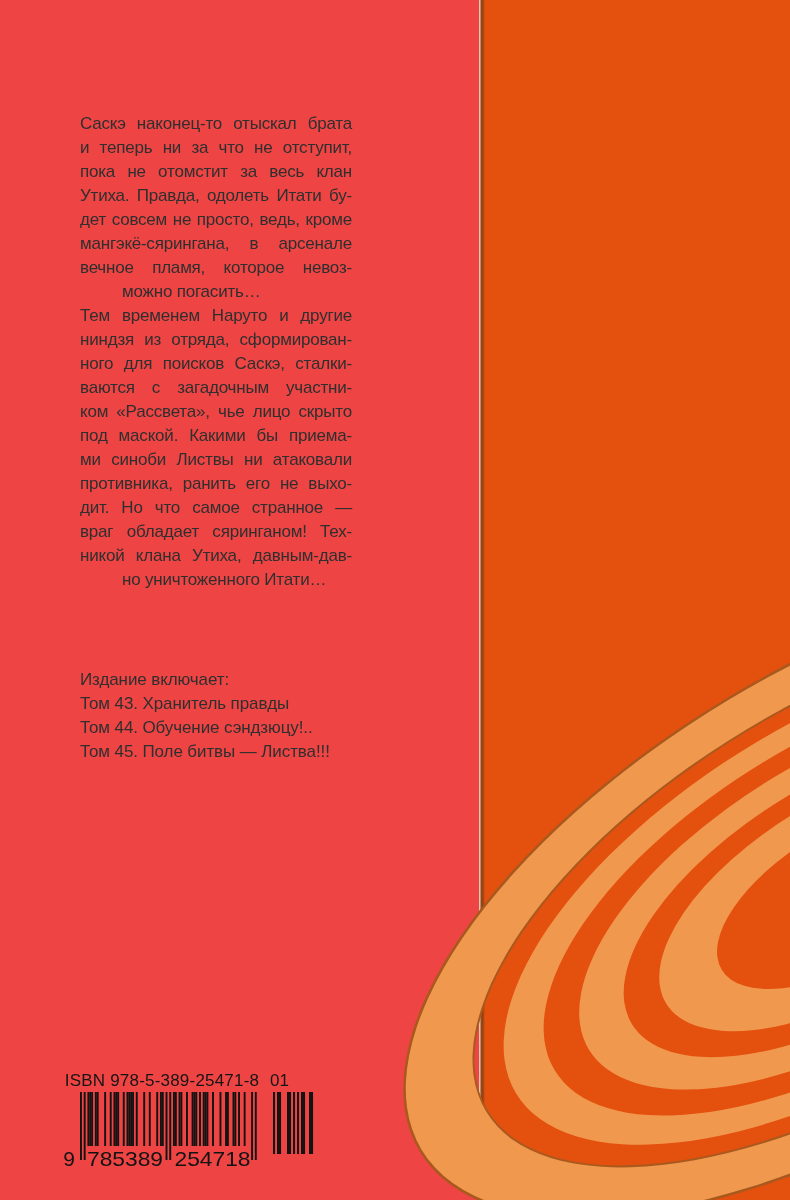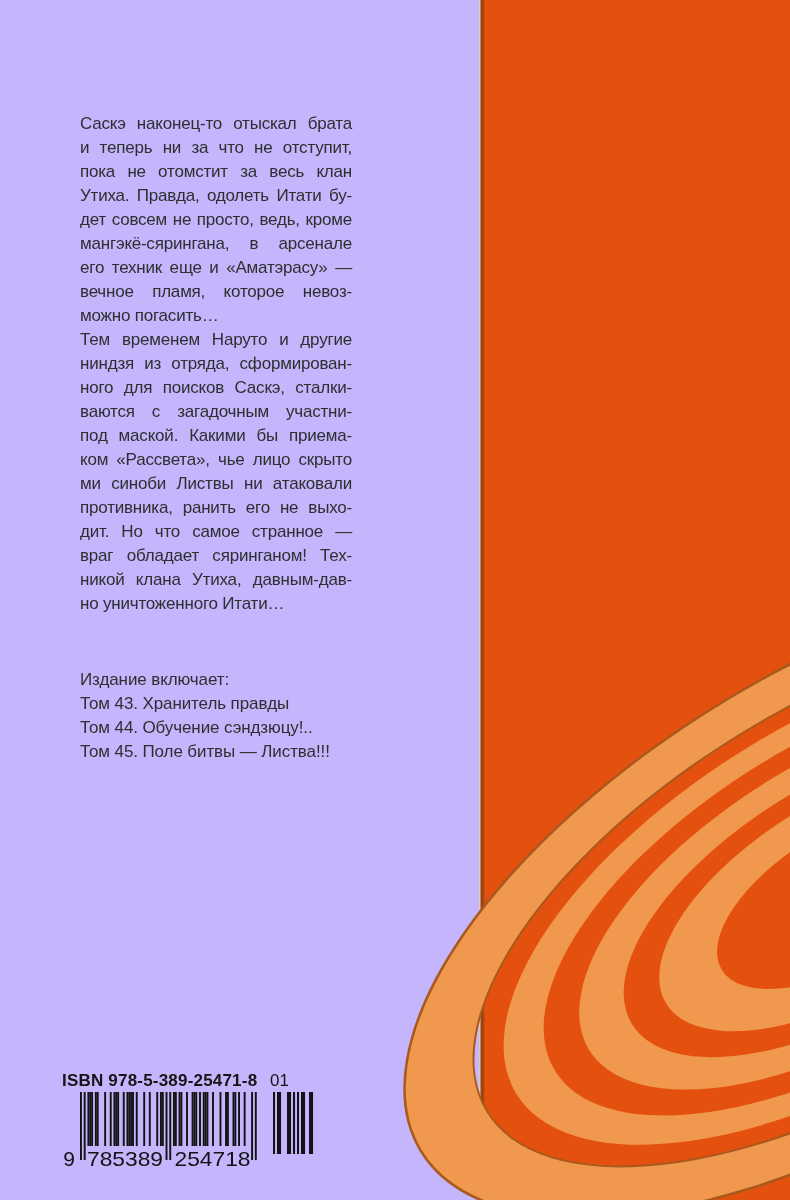--- a/index.html
+++ b/index.html
@@ -1,40 +1,40 @@
 <!DOCTYPE html>
 <html><head>
 <meta charset="utf-8">
 <style>
   html,body{margin:0;padding:0;background:#ffffff;}
-  .page{position:relative;width:790px;height:1200px;background:#c4b5fd;overflow:hidden;
+  .page{position:relative;width:790px;height:1200px;background:#ef4444;overflow:hidden;
         font-family:"Liberation Sans",sans-serif;}
 
   
   .panel{position:absolute;left:482px;top:0;width:308px;height:1200px;background:#E4500E;}
   .panel-edge{position:absolute;left:479px;top:0;width:6px;height:1200px;
         background:linear-gradient(90deg,#F6EAD0 0%,#8A3C10 45%,#B4490F 80%,#E4500E 100%);}
 
   
   .swirl{position:absolute;left:0;top:0;pointer-events:none;}
 
   
   .annotation{position:absolute;left:80px;top:112px;width:272px;
         font-size:17px;line-height:24px;letter-spacing:-0.2px;color:#2F2F2F;}
   .annotation .line{text-align:justify;text-align-last:justify;white-space:nowrap;}
-  .annotation .line.last{text-align-last:left;}
+  .annotation .line.last{text-align-last:left;margin-left:42px;}
 
   
   .edition{position:absolute;left:80px;top:668px;width:320px;
         font-size:17px;line-height:24px;letter-spacing:-0.1px;color:#2F2F2F;}
   .edition .line{white-space:nowrap;text-align:left;}
 
   
-  .isbn-label{position:absolute;left:62px;top:1071px;width:200px;text-align:left;
-        font-size:17px;letter-spacing:0.2px;color:#151515;font-weight:bold;}
+  .isbn-label{position:absolute;left:62px;top:1071px;width:200px;text-align:center;
+        font-size:17px;letter-spacing:0.2px;color:#151515;}
   .addon-label{position:absolute;left:270px;top:1071px;width:46px;text-align:left;
         font-size:17px;color:#151515;}
   .barcode-main{position:absolute;left:62px;top:1092px;}
   .barcode-addon{position:absolute;left:270px;top:1092px;}
   .bc-digit{font-family:"Liberation Sans",sans-serif;font-size:21px;fill:#131313;}
 </style>
 </head>
 <body>
 
 <div class="page">
@@ -58,31 +58,30 @@
   </svg>
 
   <div class="annotation">
     <div class="para">
         <div class="line">Саскэ наконец-то отыскал брата</div>
         <div class="line">и теперь ни за что не отступит,</div>
         <div class="line">пока не отомстит за весь клан</div>
         <div class="line">Утиха. Правда, одолеть Итати бу-</div>
         <div class="line">дет совсем не просто, ведь, кроме</div>
         <div class="line">мангэкё-сярингана, в арсенале</div>
-        <div class="line">его техник еще и «Аматэрасу» —</div>
         <div class="line">вечное пламя, которое невоз-</div>
         <div class="line last">можно погасить…</div>
       </div>
     <div class="para">
         <div class="line">Тем временем Наруто и другие</div>
         <div class="line">ниндзя из отряда, сформирован-</div>
         <div class="line">ного для поисков Саскэ, сталки-</div>
         <div class="line">ваются с загадочным участни-</div>
+        <div class="line">ком «Рассвета», чье лицо скрыто</div>
         <div class="line">под маской. Какими бы приема-</div>
-        <div class="line">ком «Рассвета», чье лицо скрыто</div>
         <div class="line">ми синоби Листвы ни атаковали</div>
         <div class="line">противника, ранить его не выхо-</div>
         <div class="line">дит. Но что самое странное —</div>
         <div class="line">враг обладает сяринганом! Тех-</div>
         <div class="line">никой клана Утиха, давным-дав-</div>
         <div class="line last">но уничтоженного Итати…</div>
       </div>
   </div>
 
   <div class="edition">

